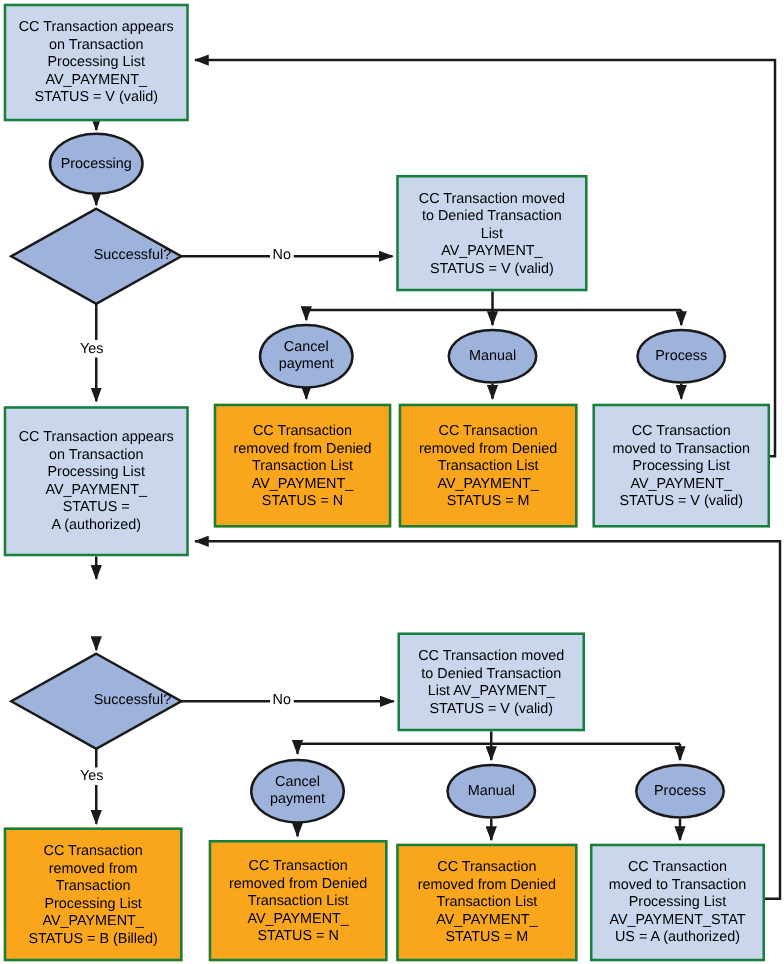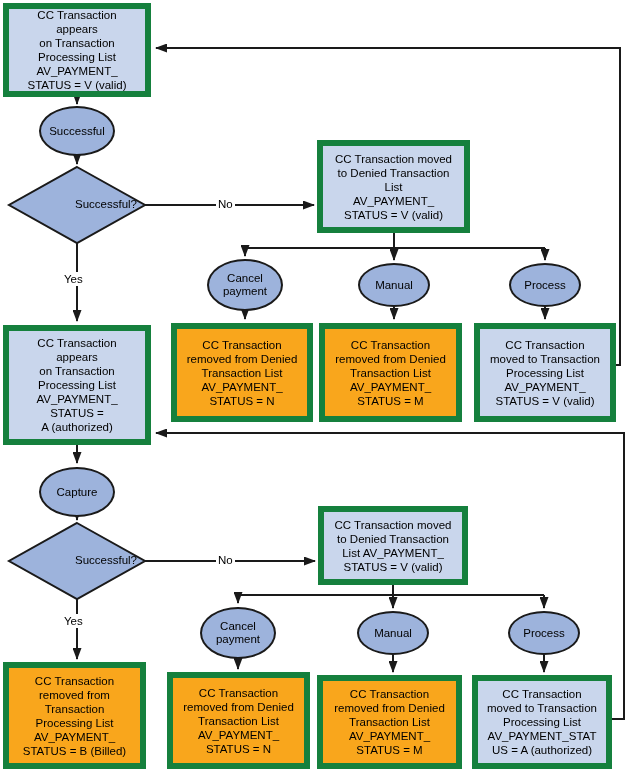--- a/index.html
+++ b/index.html
@@ -5,21 +5,21 @@
   html,body{margin:0;padding:0;background:#ffffff;}
   .canvas{
     position:relative;width:627px;height:771px;background:#ffffff;
     font-family:"Liberation Sans","DejaVu Sans",sans-serif;
     color:#000000;overflow:hidden;
   }
   .layer{position:absolute;left:0;top:0;}
   .node{
     position:absolute;display:flex;align-items:center;justify-content:center;
     text-align:center;white-space:pre-line;font-size:11.5px;line-height:14px;
-    box-sizing:border-box;border:6px solid #15803d;padding:9px;z-index:2;
+    box-sizing:border-box;border:2px solid #15803d;padding:9px;z-index:2;
   }
   .box-blue{background:#c9d6ec;}
   .box-orange{background:#f9a61c;}
   .ellipse{
     position:absolute;display:flex;align-items:center;justify-content:center;
     text-align:center;white-space:pre-line;font-size:11.5px;line-height:13px;
     box-sizing:border-box;border:2px solid #1a1a1a;border-radius:50%;
     background:#9db3dc;z-index:2;
   }
   .lbl{
@@ -72,21 +72,21 @@
       <polygon points="77,523 145,561 77,599 9,561" fill="#9db3dc"></polygon>
     </g>
   </svg>
 
   <div class="node box-blue" style="left:3px;top:3px;width:148px;height:94px;">CC Transaction appears
 on Transaction
 Processing List
 AV_PAYMENT_
 STATUS = V (valid)</div>
 
-  <div class="ellipse" style="left:39px;top:106px;width:76px;height:50px;">Successful</div>
+  <div class="ellipse" style="left:39px;top:106px;width:76px;height:50px;">Processing</div>
 
   <div class="diamond-lbl" style="left:17px;top:198px;">Successful?</div>
 
   <div class="lbl" style="left:216px;top:197px;">No</div>
 
   <div class="lbl" style="left:62px;top:272px;">Yes</div>
 
   <div class="node box-blue" style="left:317px;top:140px;width:153px;height:93px;">CC Transaction moved
 to Denied Transaction
 List
@@ -118,21 +118,20 @@
 AV_PAYMENT_
 STATUS = V (valid)</div>
 
   <div class="node box-blue" style="left:3px;top:325px;width:148px;height:120px;">CC Transaction appears
 on Transaction
 Processing List
 AV_PAYMENT_
 STATUS =
 A (authorized)</div>
 
-  <div class="ellipse" style="left:39px;top:467px;width:76px;height:50px;">Capture</div>
 
   <div class="diamond-lbl" style="left:17px;top:554px;">Successful?</div>
 
   <div class="lbl" style="left:216px;top:553px;">No</div>
 
   <div class="lbl" style="left:62px;top:614px;">Yes</div>
 
   <div class="node box-blue" style="left:318px;top:506px;width:150px;height:79px;">CC Transaction moved
 to Denied Transaction
 List AV_PAYMENT_

